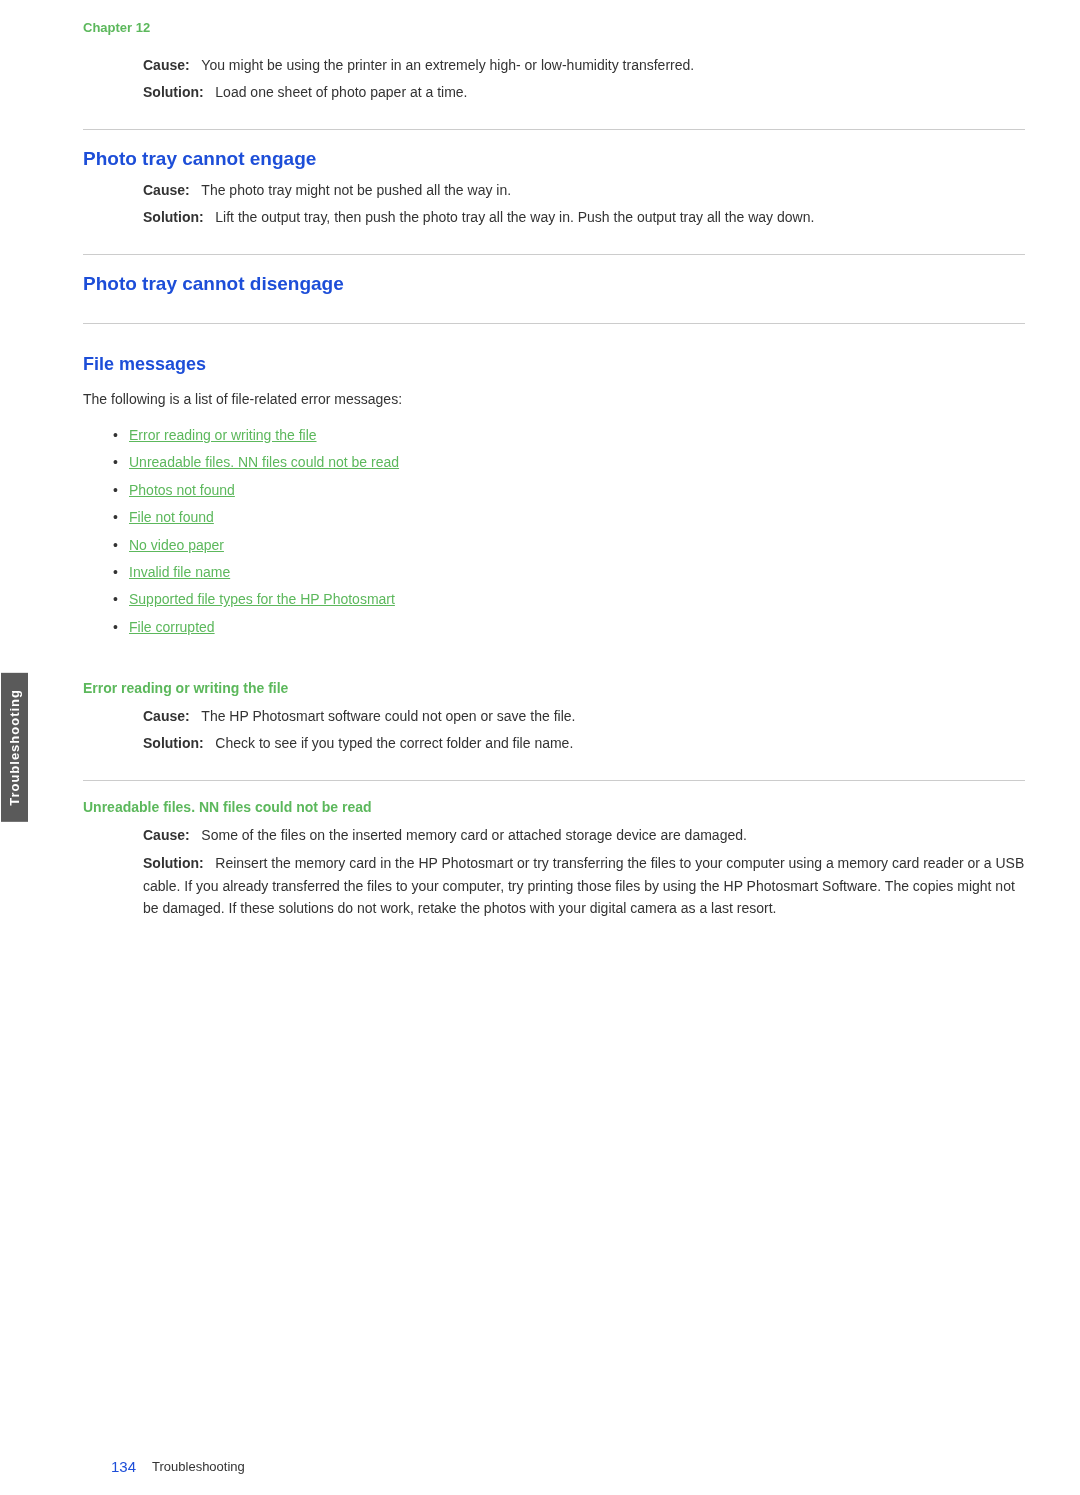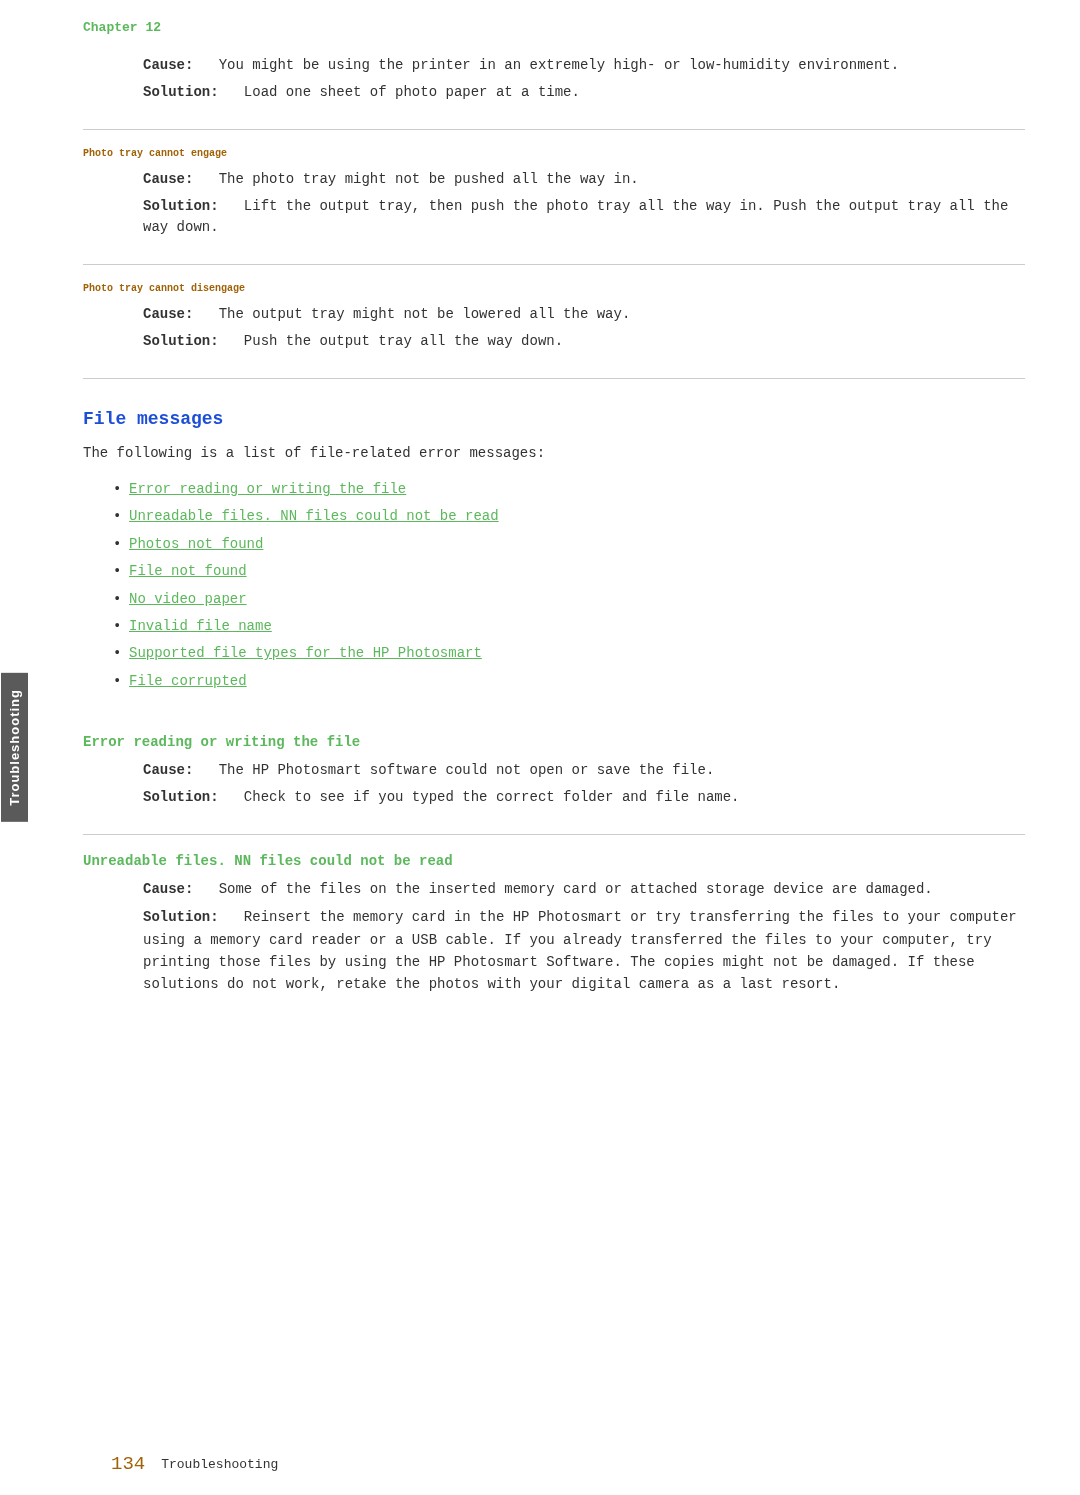--- a/index.html
+++ b/index.html
@@ -42,21 +42,20 @@
       padding: 16px 6px;
       letter-spacing: 1px;
     }
 
     
     .main-content {
       margin-left: 28px;
       padding: 20px 55px 60px 55px;
       flex: 1;
       position: relative;
-      font-family: Liberation Mono, monospace;
     }
 
     .chapter-label {
       color: #5cb85c;
       font-size: 13px;
       font-weight: bold;
       margin-bottom: 20px;
     }
 
     
@@ -65,22 +64,22 @@
       padding: 18px 0 18px 0;
       border-bottom: 1px solid #ccc;
     }
 
     .section-block:first-of-type {
       border-top: none;
       padding-top: 0;
     }
 
     .section-heading {
-      color: #a16207;
-      font-size: 10px;
+      color: #1d4ed8;
+      font-size: 19px;
       font-weight: bold;
       margin-bottom: 10px;
     }
 
     .cause-solution-block {
       margin-left: 60px;
       margin-bottom: 8px;
     }
 
     .cause-solution-block p {
@@ -144,22 +143,22 @@
       position: absolute;
       bottom: 20px;
       left: 83px;
       right: 55px;
       display: flex;
       align-items: center;
       gap: 16px;
     }
 
     .page-number {
-      font-size: 19px;
-      color: #a16207;
+      font-size: 15px;
+      color: #1d4ed8;
     }
 
     .footer-label {
       font-size: 13px;
       color: #333;
     }
 
     
     .continuation-block {
       padding-bottom: 18px;
@@ -177,21 +176,21 @@
   </div>
 
   <div class="main-content">
 
     <div class="chapter-label">Chapter 12</div>
 
     <div class="continuation-block">
       <div class="cause-solution-block">
         <p>
           <span class="bold-label">Cause:</span>
-          &nbsp;&nbsp;<span>You might be using the printer in an extremely high- or low-humidity environment.</span>
+          &nbsp;&nbsp;<span>You might be using the printer in an extremely high- or low-humidity transferred.</span>
         </p>
         <p>
           <span class="bold-label">Solution:</span>
           &nbsp;&nbsp;<span>Load one sheet of photo paper at a time.</span>
         </p>
       </div>
     </div>
 
     <div class="section-block">
       <div class="section-heading">Photo tray cannot engage</div>
@@ -202,30 +201,20 @@
         </p>
         <p>
           <span class="bold-label">Solution:</span>
           &nbsp;&nbsp;<span>Lift the output tray, then push the photo tray all the way in. Push the output tray all the way down.</span>
         </p>
       </div>
     </div>
 
     <div class="section-block">
       <div class="section-heading">Photo tray cannot disengage</div>
-      <div class="cause-solution-block">
-        <p>
-          <span class="bold-label">Cause:</span>
-          &nbsp;&nbsp;<span>The output tray might not be lowered all the way.</span>
-        </p>
-        <p>
-          <span class="bold-label">Solution:</span>
-          &nbsp;&nbsp;<span>Push the output tray all the way down.</span>
-        </p>
-      </div>
     </div>
 
     <div style="margin-top: 30px;">
       <div class="file-messages-heading">File messages</div>
       <p class="file-messages-intro">The following is a list of file-related error messages:</p>
       <ul class="file-messages-list">
         <li>
           <a href="#error-reading">Error reading or writing the file</a>
         </li>
         <li>

